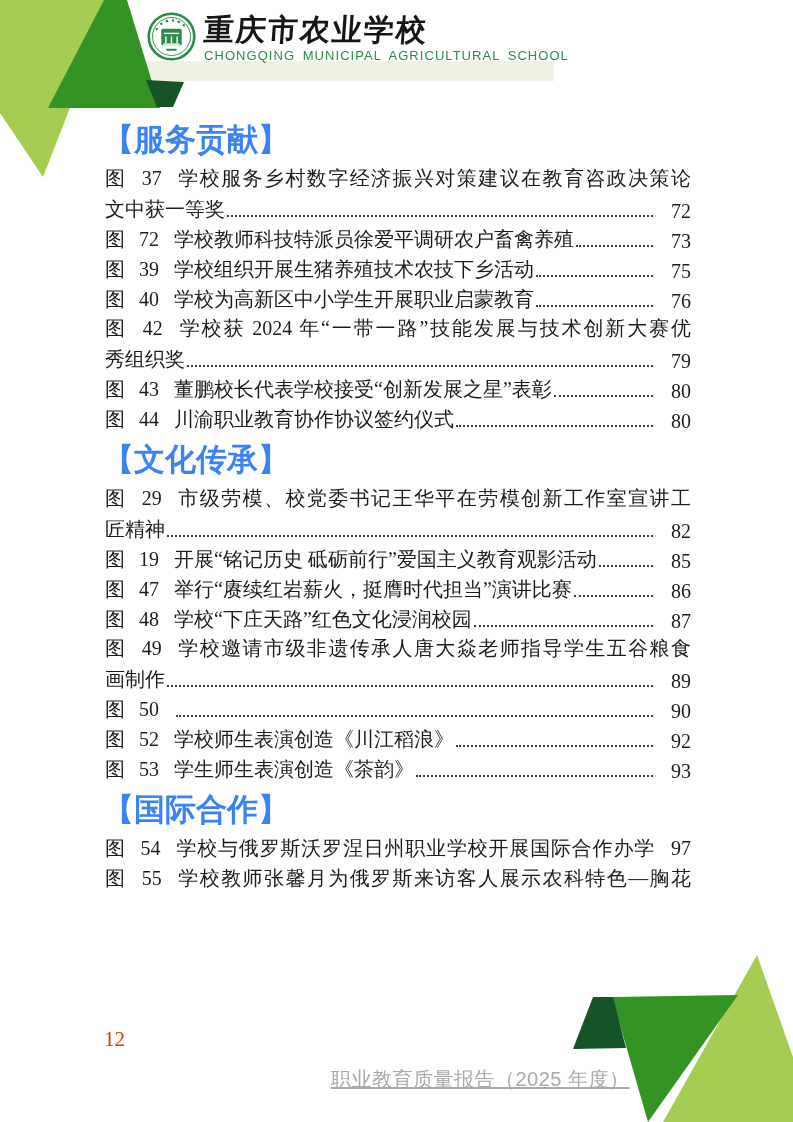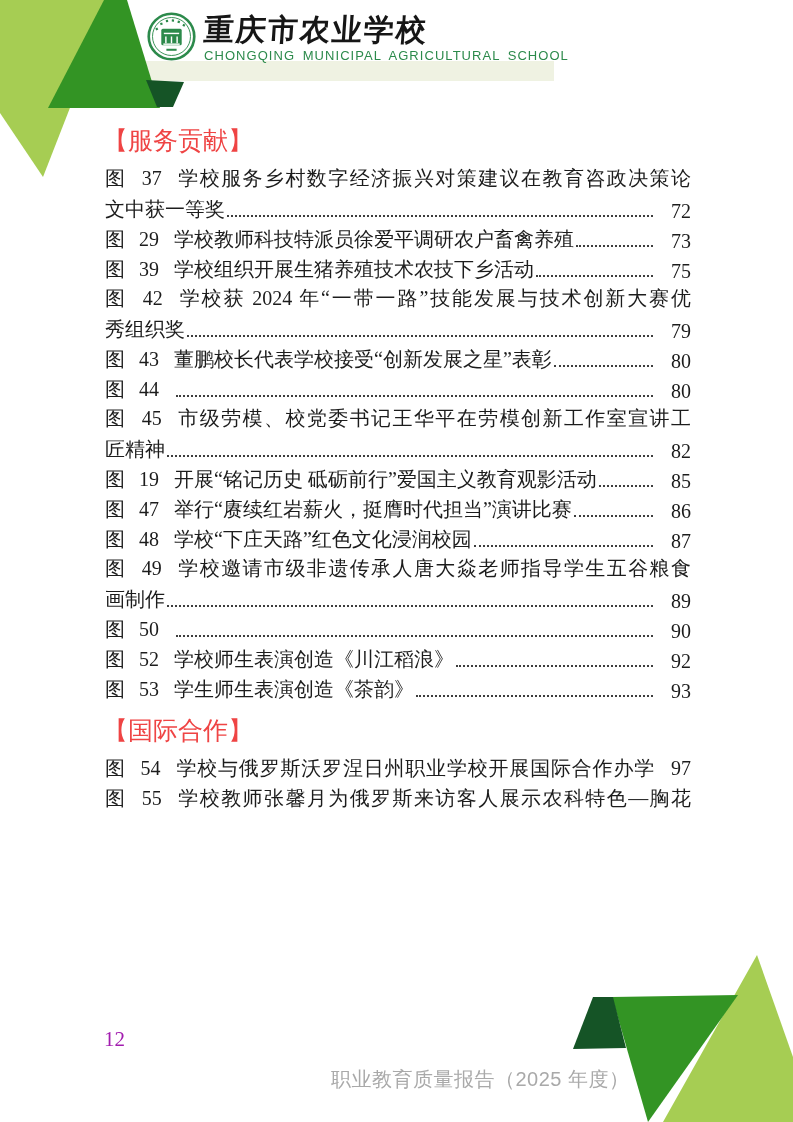--- a/index.html
+++ b/index.html
@@ -18,37 +18,37 @@
   .seal{width:49px;height:49px;flex:0 0 auto;}
   .name-block{margin-left:8px;padding-top:2px;}
   .school-zh{font-family:"DejaVu Serif","Liberation Serif",serif;font-weight:700;
              font-size:30px;line-height:32px;color:#161616;letter-spacing:2px;
              transform:skewX(-4deg);}
   .school-en{font-family:"Liberation Sans","DejaVu Sans",sans-serif;font-size:13px;
              color:#2c8a4b;letter-spacing:1.05px;margin-top:2px;word-spacing:3px;}
 
   
   .content{position:absolute;left:105px;top:126px;width:586px;z-index:2;}
-  .sec{font-family:"Liberation Sans","DejaVu Sans",sans-serif;font-weight:400;
-       font-size:25px;line-height:28px;color:#ef4444;margin:13px 0 9px -2px;}
+  .sec{font-family:"Liberation Sans","DejaVu Sans",sans-serif;font-weight:700;
+       font-size:31px;line-height:28px;color:#3b82f6;margin:13px 0 9px -2px;}
   .sec.first{margin-top:0;}
   .row{display:flex;align-items:flex-end;height:30px;font-size:20px;color:#1c1c1c;}
   .row.full{display:block;text-align:justify;text-align-last:justify;height:30px;
             line-height:30px;overflow:hidden;}
   .lbl{white-space:pre;word-spacing:9px;margin-right:15px;}
   .lbl:empty{margin:0;word-spacing:0;}
   .txt{white-space:pre;}
   .row.full .txt{white-space:normal;}
   .dots{flex:1 1 auto;min-width:0;border-bottom:2.4px dotted #3d3d3d;margin:0 2px 6px 2px;}
   .pg{margin-left:16px;white-space:pre;}
 
   
-  .page-num{position:absolute;left:104px;top:1027px;font-size:21px;color:#a21caf;z-index:2;}
+  .page-num{position:absolute;left:104px;top:1027px;font-size:21px;color:#c2410c;z-index:2;}
   .footer-line{position:absolute;left:331px;top:1066px;font-size:20px;color:#a9a9a9;
-               font-family:"Liberation Sans","DejaVu Sans",sans-serif;z-index:2;letter-spacing:0.5px;}
+               font-family:"Liberation Sans","DejaVu Sans",sans-serif;z-index:2;letter-spacing:0.5px;text-decoration:underline;}
 </style>
 </head>
 <body>
 
 <svg id="corner-tl" class="corner-svg" width="200" height="190" viewBox="0 0 200 190">
   <polygon points="0,0 112,0 43,177 0,113" fill="#a6cd53"></polygon>
   <polygon points="104,0 127,0 160,108 48,108" fill="#339424"></polygon>
   <polygon points="146,80 184,82 173,107 157,107" fill="#155426"></polygon>
 </svg>
 
@@ -92,55 +92,63 @@
   <div class="row full">
     <span class="lbl">图 37</span><span class="txt">学校服务乡村数字经济振兴对策建议在教育咨政决策论</span>
   </div>
   <div class="row">
     <span class="lbl"></span>
       <span class="txt">文中获一等奖</span>
       <span class="dots"></span>
       <span class="pg">72</span>
   </div>
   <div class="row">
-    <span class="lbl">图 29</span>
+    <span class="lbl">图 72</span>
       <span class="txt">学校教师科技特派员徐爱平调研农户畜禽养殖</span>
       <span class="dots"></span>
       <span class="pg">73</span>
   </div>
   <div class="row">
     <span class="lbl">图 39</span>
       <span class="txt">学校组织开展生猪养殖技术农技下乡活动</span>
       <span class="dots"></span>
       <span class="pg">75</span>
   </div>
+  <div class="row">
+    <span class="lbl">图 40</span>
+      <span class="txt">学校为高新区中小学生开展职业启蒙教育</span>
+      <span class="dots"></span>
+      <span class="pg">76</span>
+  </div>
   <div class="row full">
     <span class="lbl">图 42</span><span class="txt">学校获 2024 年“一带一路”技能发展与技术创新大赛优</span>
   </div>
   <div class="row">
     <span class="lbl"></span>
       <span class="txt">秀组织奖</span>
       <span class="dots"></span>
       <span class="pg">79</span>
   </div>
   <div class="row">
     <span class="lbl">图 43</span>
       <span class="txt">董鹏校长代表学校接受“创新发展之星”表彰</span>
       <span class="dots"></span>
       <span class="pg">80</span>
   </div>
   <div class="row">
     <span class="lbl">图 44</span>
+      <span class="txt">川渝职业教育协作协议签约仪式</span>
       <span class="dots"></span>
       <span class="pg">80</span>
   </div>
 
-
-  <div class="row full">
-    <span class="lbl">图 45</span><span class="txt">市级劳模、校党委书记王华平在劳模创新工作室宣讲工</span>
+  <div class="sec">【文化传承】</div>
+
+  <div class="row full">
+    <span class="lbl">图 29</span><span class="txt">市级劳模、校党委书记王华平在劳模创新工作室宣讲工</span>
   </div>
   <div class="row">
     <span class="lbl"></span>
       <span class="txt">匠精神</span>
       <span class="dots"></span>
       <span class="pg">82</span>
   </div>
   <div class="row">
     <span class="lbl">图 19</span>
       <span class="txt">开展“铭记历史 砥砺前行”爱国主义教育观影活动</span>

